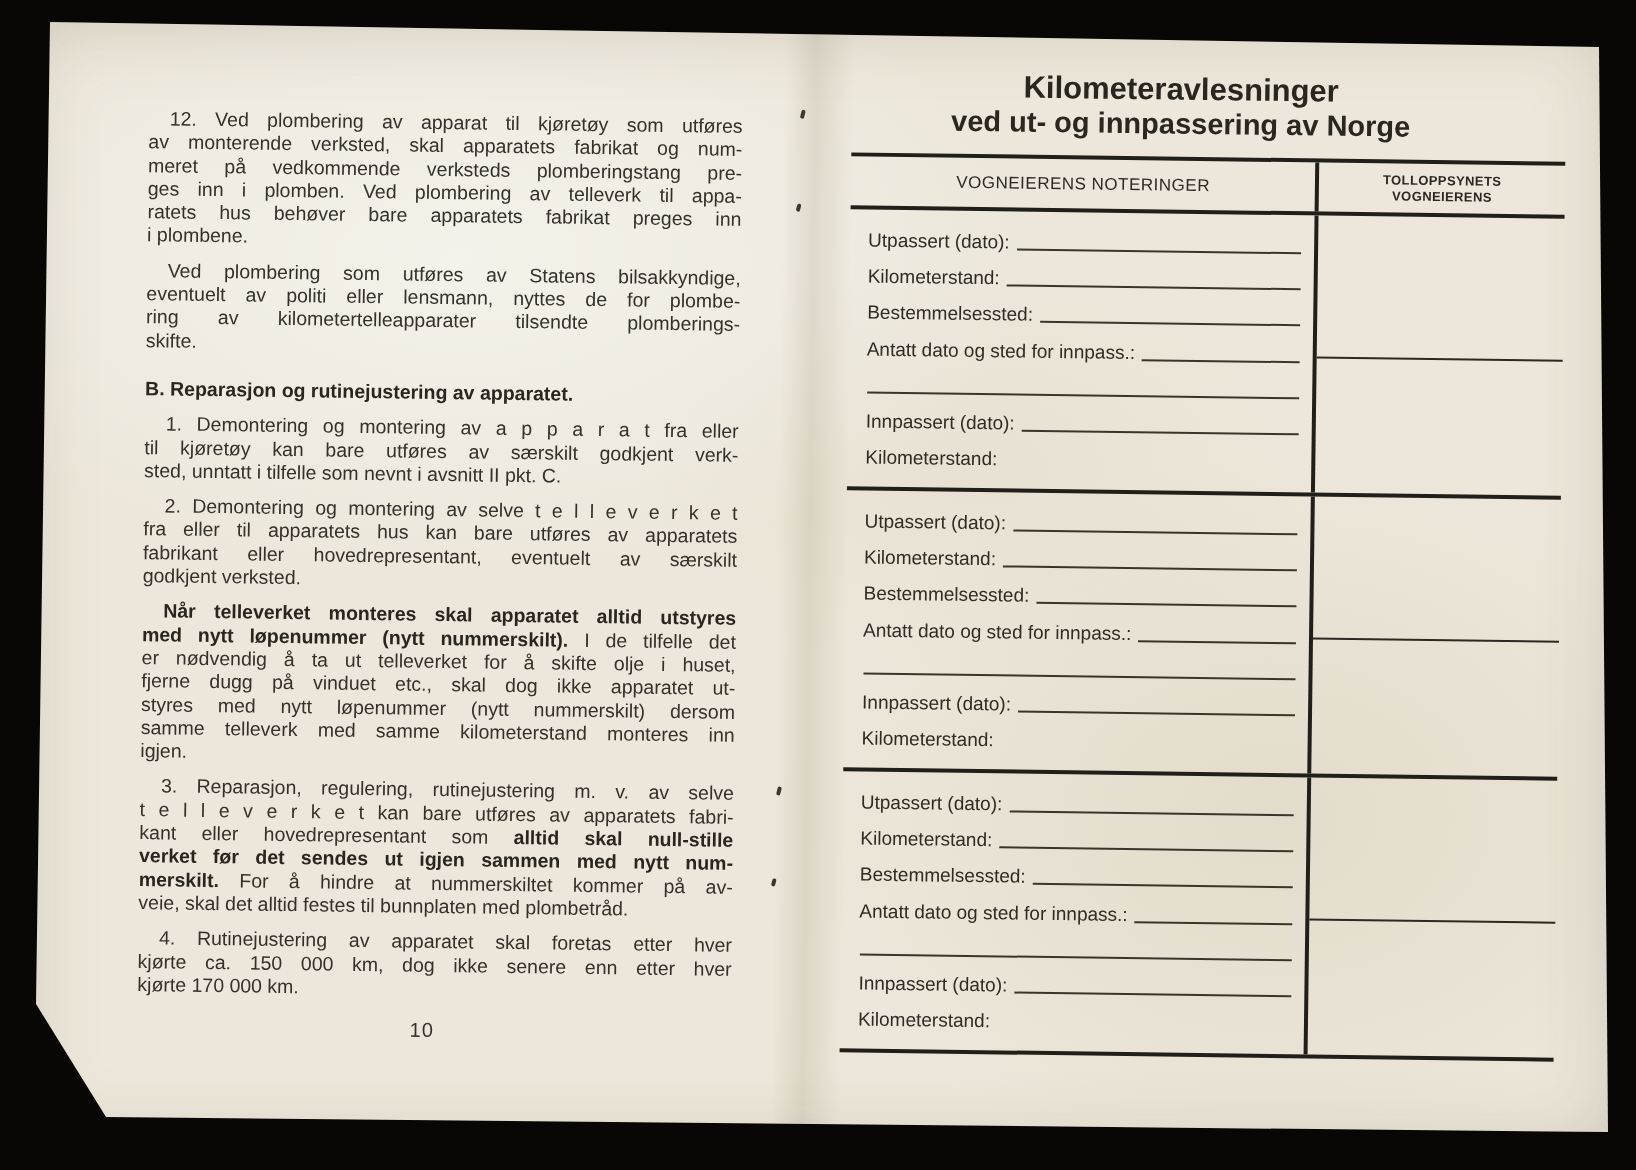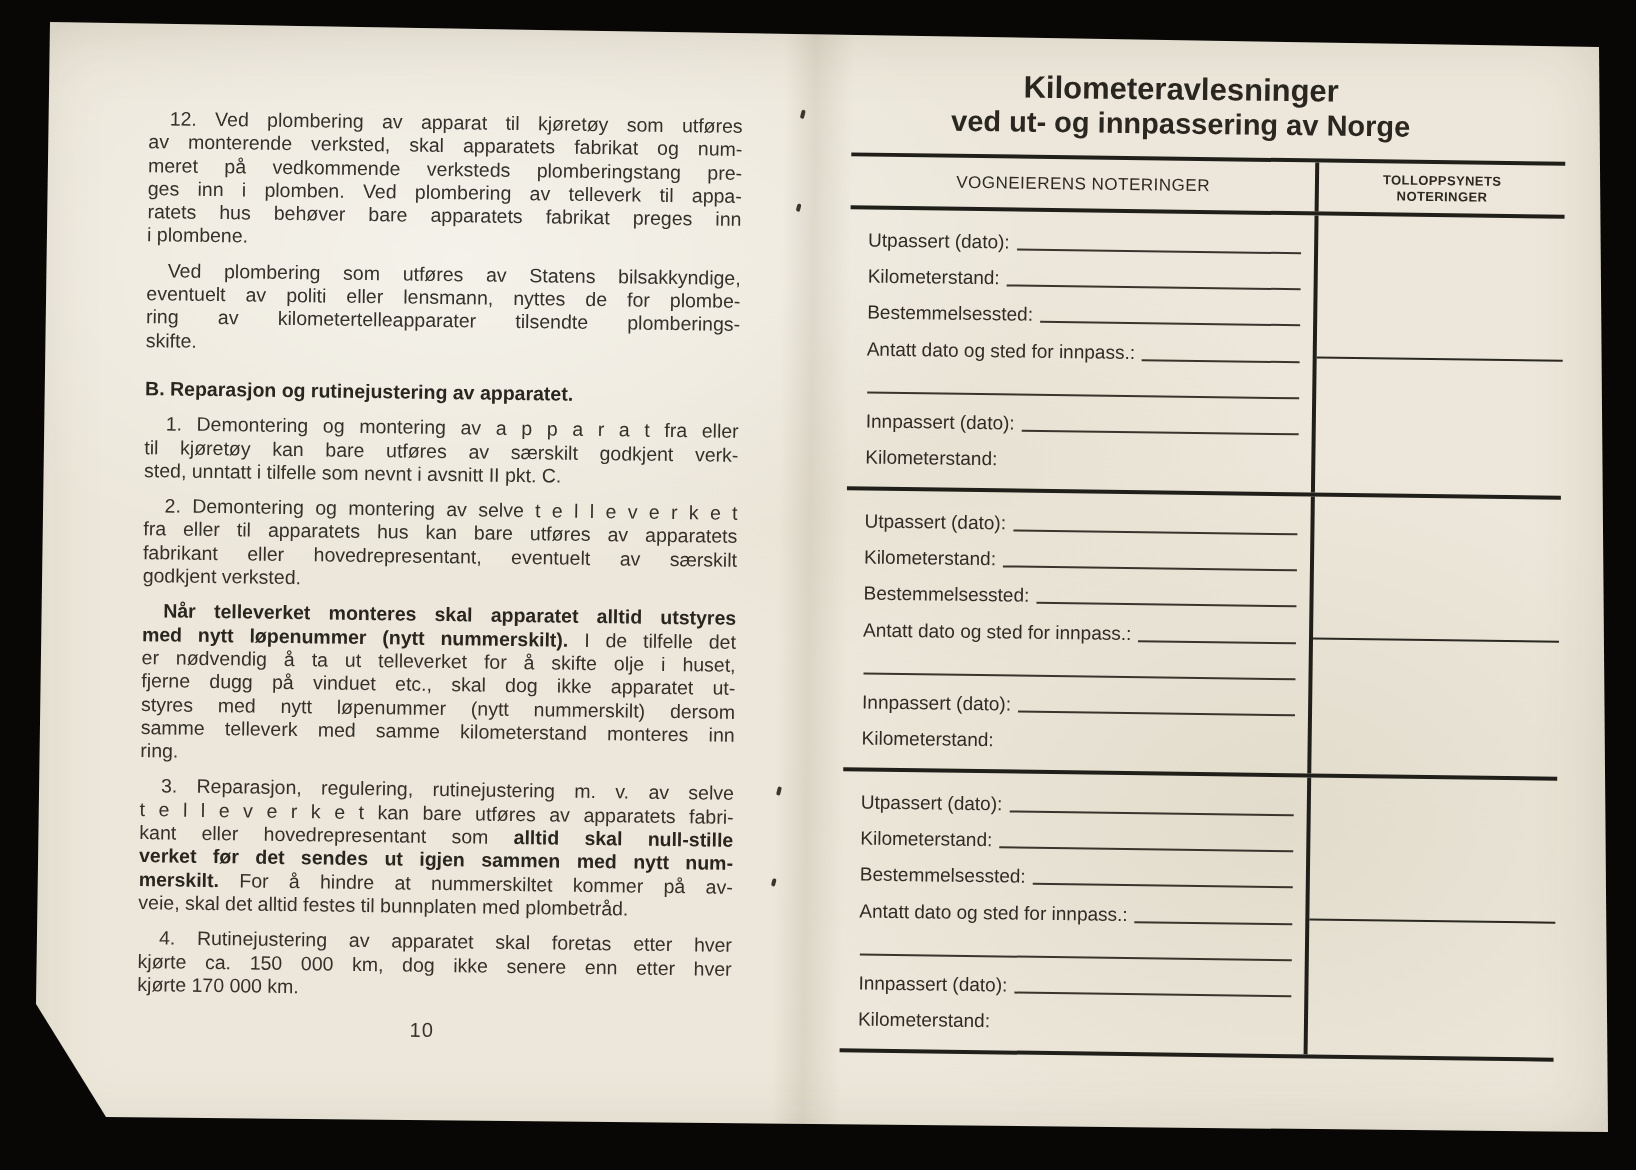--- a/index.html
+++ b/index.html
@@ -103,21 +103,21 @@
             <div class="tline"><span>fabrikant eller hovedrepresentant, eventuelt av særskilt</span></div>
             <div class="tline last"><span>godkjent verksted.</span></div>
           </div>
           <div class="para">
             <div class="tline first"><span class="b">Når telleverket monteres skal apparatet alltid utstyres</span></div>
             <div class="tline"><span class="b">med nytt løpenummer (nytt nummerskilt).</span><span> I de tilfelle det</span></div>
             <div class="tline"><span>er nødvendig å ta ut telleverket for å skifte olje i huset,</span></div>
             <div class="tline"><span>fjerne dugg på vinduet etc., skal dog ikke apparatet ut-</span></div>
             <div class="tline"><span>styres med nytt løpenummer (nytt nummerskilt) dersom</span></div>
             <div class="tline"><span>samme telleverk med samme kilometerstand monteres inn</span></div>
-            <div class="tline last"><span>ring.</span></div>
+            <div class="tline last"><span>igjen.</span></div>
           </div>
           <div class="para">
             <div class="tline first"><span>3.  Reparasjon, regulering, rutinejustering m. v. av selve</span></div>
             <div class="tline"><span>t e l l e v e r k e t  kan bare utføres av apparatets fabri-</span></div>
             <div class="tline"><span>kant eller hovedrepresentant som </span><span class="b">alltid skal null-stille</span></div>
             <div class="tline"><span class="b">verket før det sendes ut igjen sammen med nytt num-</span></div>
             <div class="tline"><span class="b">merskilt.</span><span> For å hindre at nummerskiltet kommer på av-</span></div>
             <div class="tline last"><span>veie, skal det alltid festes til bunnplaten med plombetråd.</span></div>
           </div>
           <div class="para">
@@ -132,21 +132,21 @@
         <div class="rtitle">
           <div class="t1">Kilometeravlesninger</div>
           <div class="t2">ved ut- og innpassering av Norge</div>
         </div>
 
         <div class="km-table">
           <div class="km-header">
             <div class="kh-left">VOGNEIERENS NOTERINGER</div>
             <div class="kh-right">
               <div>TOLLOPPSYNETS</div>
-              <div>NOTERINGER</div>
+              <div>VOGNEIERENS</div>
             </div>
           </div>
           <div>
               <div class="form-block">
                 <div class="fb-left">
                   <div class="frow">
                     <span class="flabel">Utpassert (dato):</span>
                     <span class="fline"></span>
                   </div>
                   <div class="frow">

